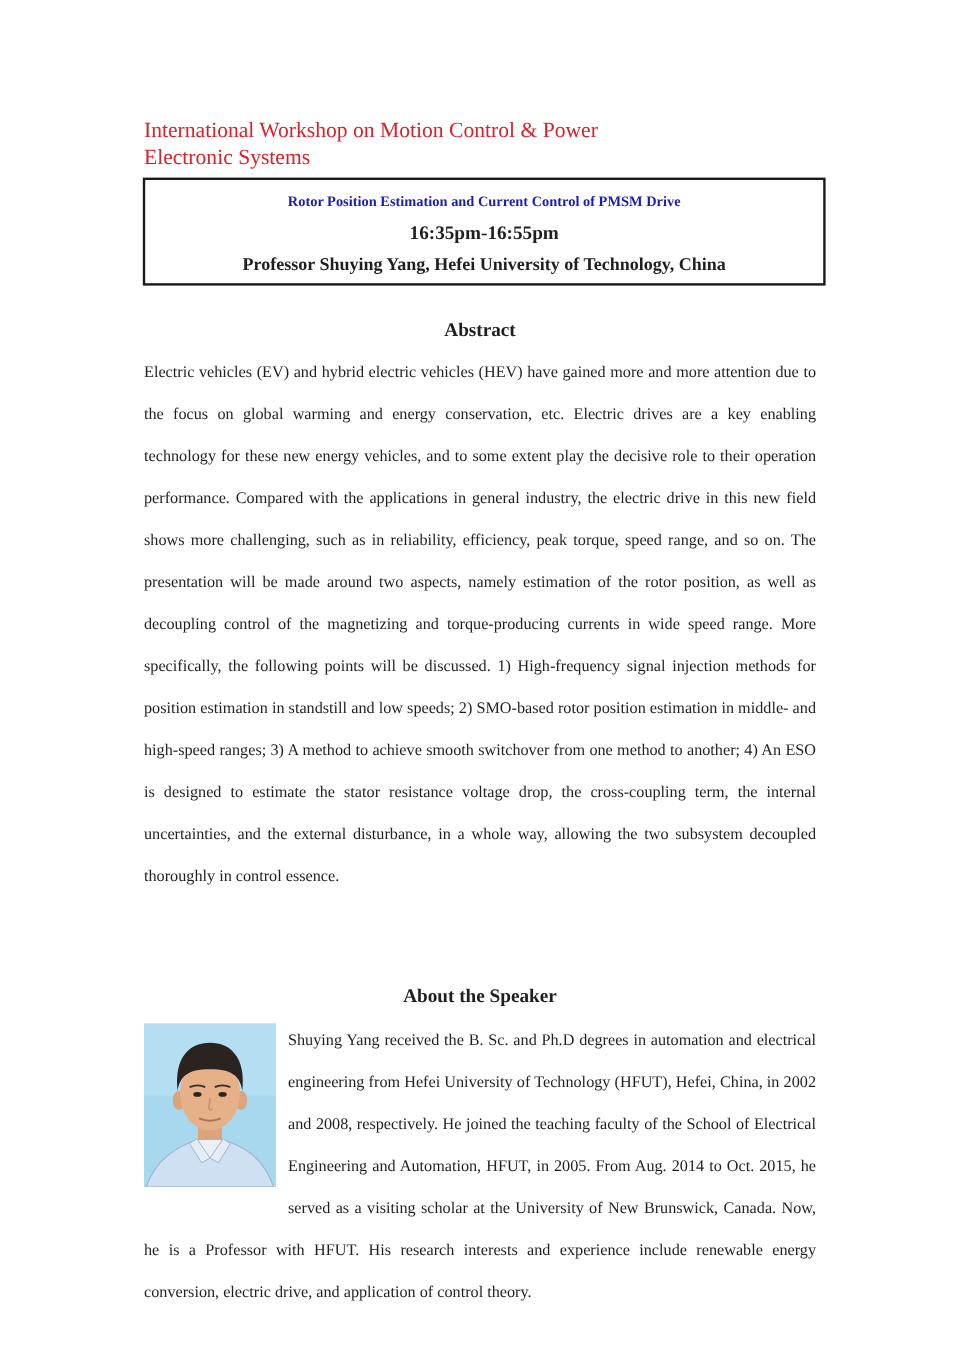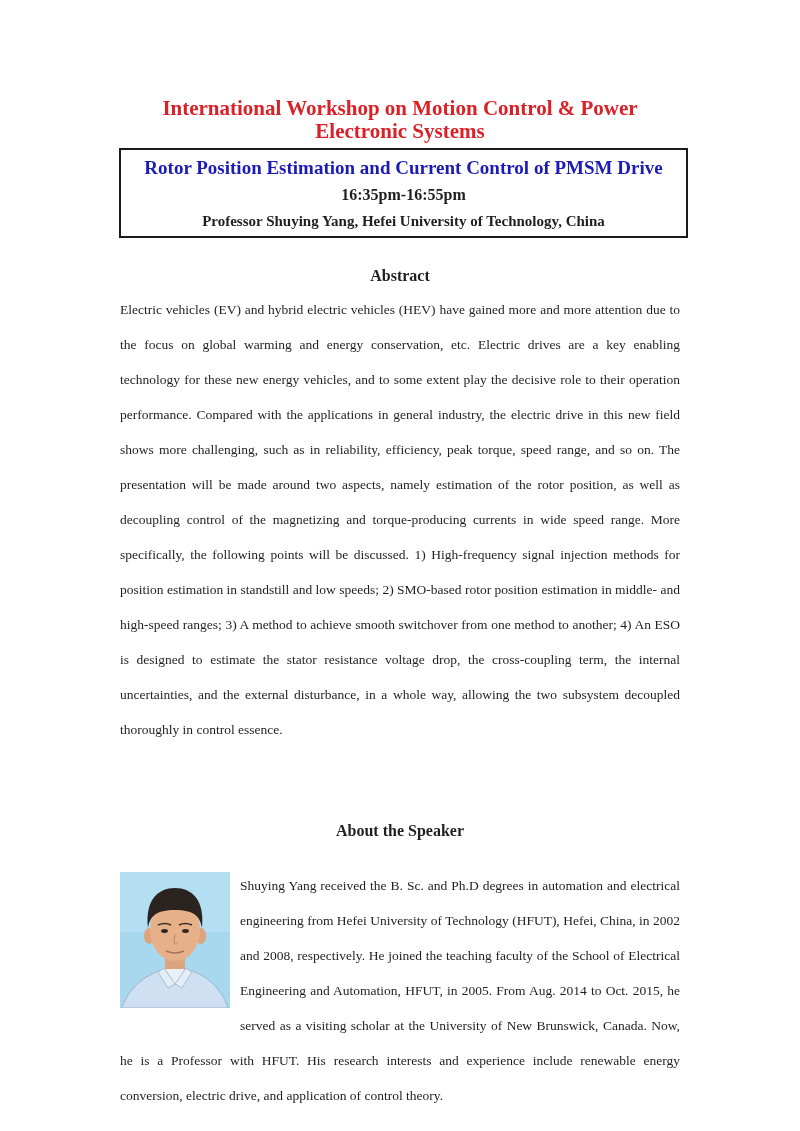--- a/index.html
+++ b/index.html
@@ -17,39 +17,38 @@
     width: 800px;
     height: 1131px;
     background: #ffffff;
     overflow: hidden;
   }
   .content {
     padding: 97px 120px 0 120px; 
   }
   .doc-title {
     color: var(--title-red);
-    font-size: 21px;
+    font-size: 18px;
     line-height: 23px;
-    font-weight: bold;
-    text-align: center;
+    font-weight: normal;
   }
   .doc-title span { display: block; }
   .session-box {
     margin-top: 5px;
     margin-left: -1px;
     margin-right: -8px;
     border: 2px solid var(--border);
     height: 90px;
     padding-top: 5px;
     text-align: center;
   }
   .talk-title {
     color: var(--talk-blue);
     font-weight: bold;
-    font-size: 19px;
+    font-size: 12px;
     line-height: 26px;
   }
   .talk-time {
     color: var(--text);
     font-weight: bold;
     font-size: 16px;
     line-height: 27px;
   }
   .talk-speaker {
     color: var(--text);
@@ -66,21 +65,21 @@
   }
   .abstract-heading { margin-top: 29px; }
   .body-text {
     color: var(--text);
     font-size: 13.5px;
     line-height: 35px;
     text-align: justify;
   }
   .abstract-text { margin-top: 7px; }
   .speaker-heading { margin-top: 75px; }
-  .bio-block { margin-top: 28px; }
+  .bio-block { margin-top: 9px; }
   .speaker-photo {
     float: left;
     width: 110px;
     height: 136px;
     margin-right: 10px;
     margin-bottom: 8px;
     margin-top: 4px;
     background: var(--photo-background);
   }
   .speaker-photo svg { display: block; width: 100%; height: 100%; }

